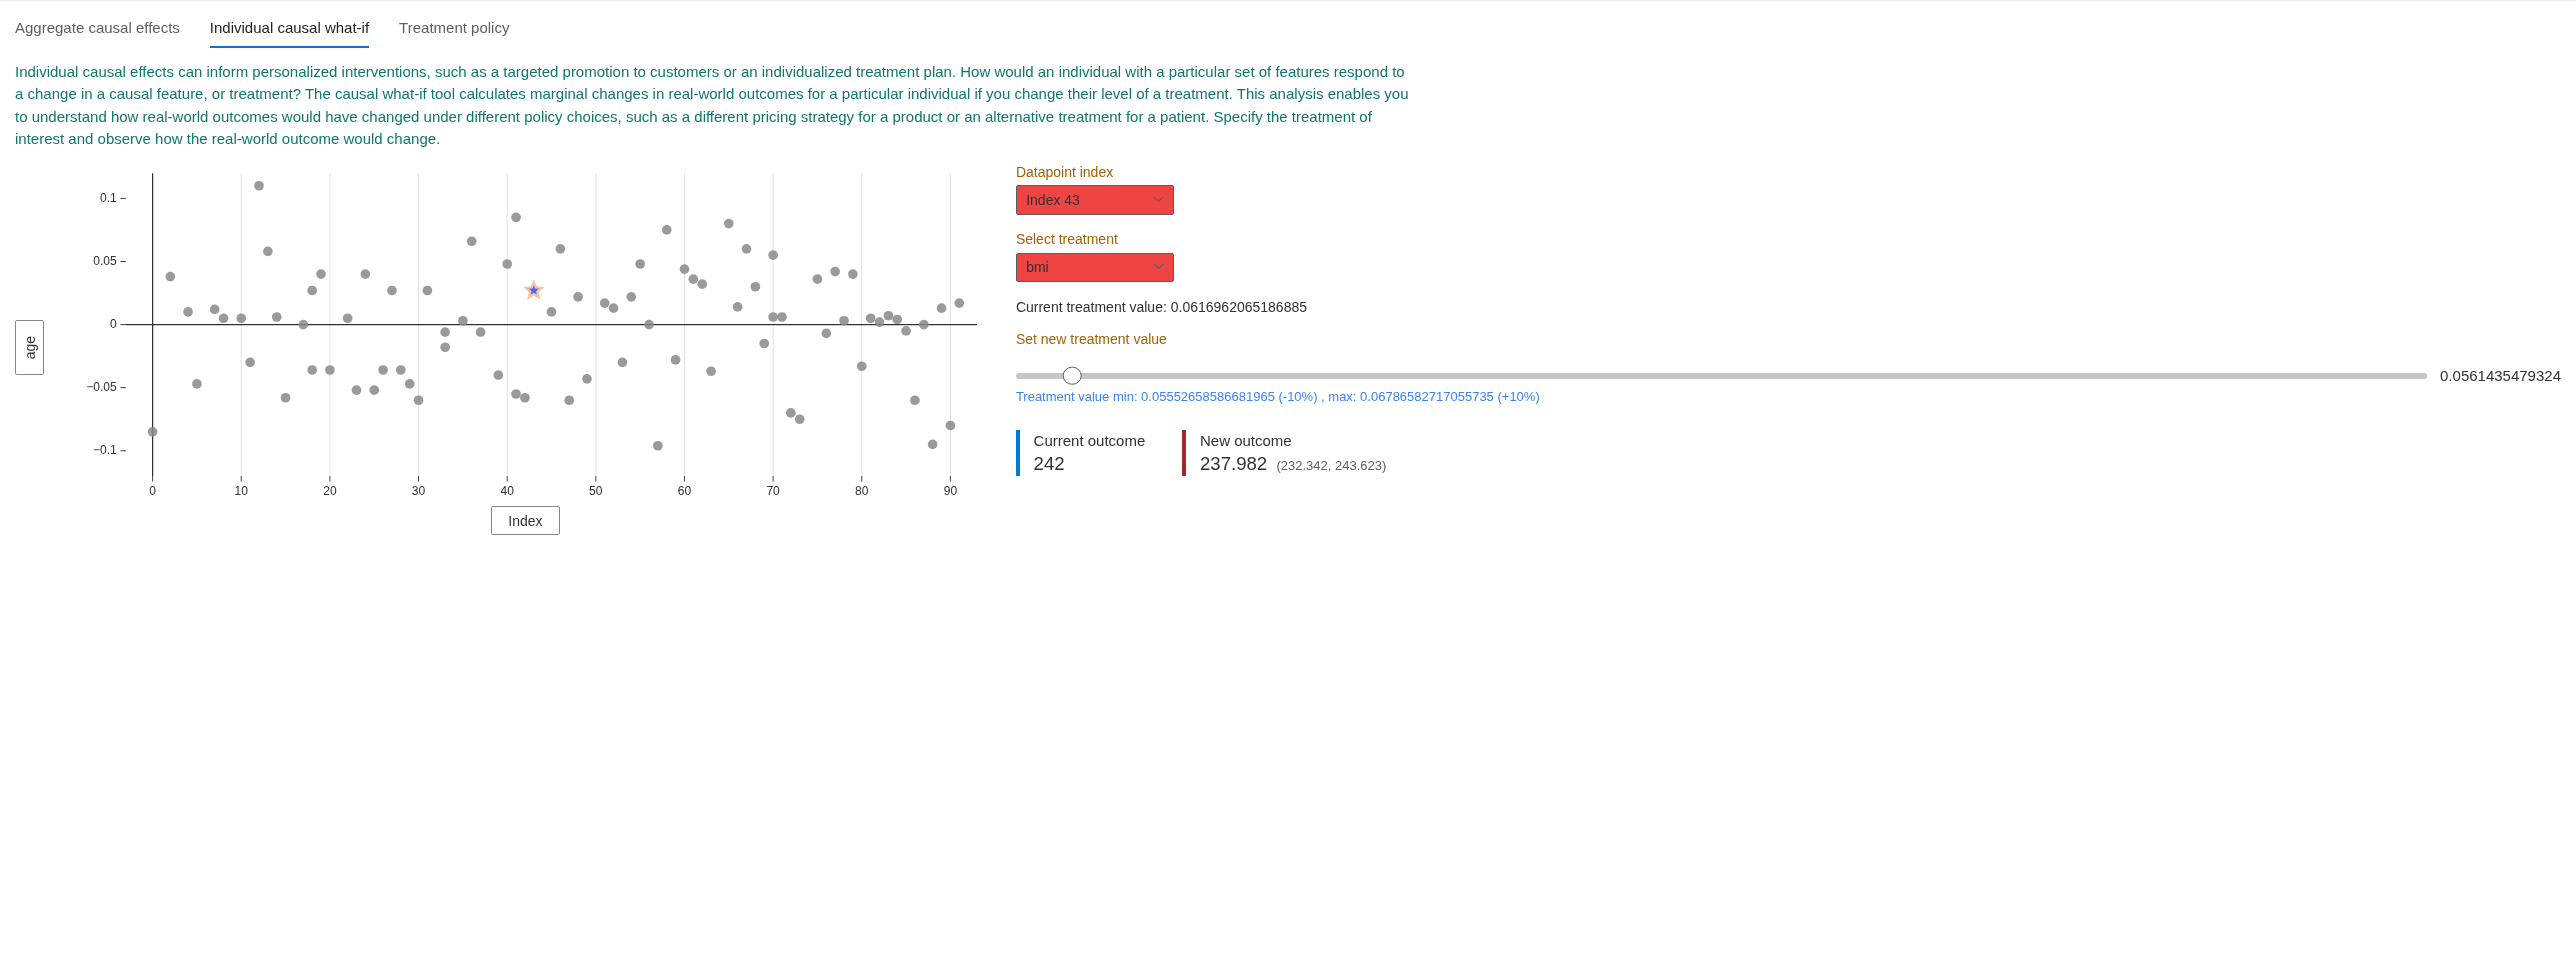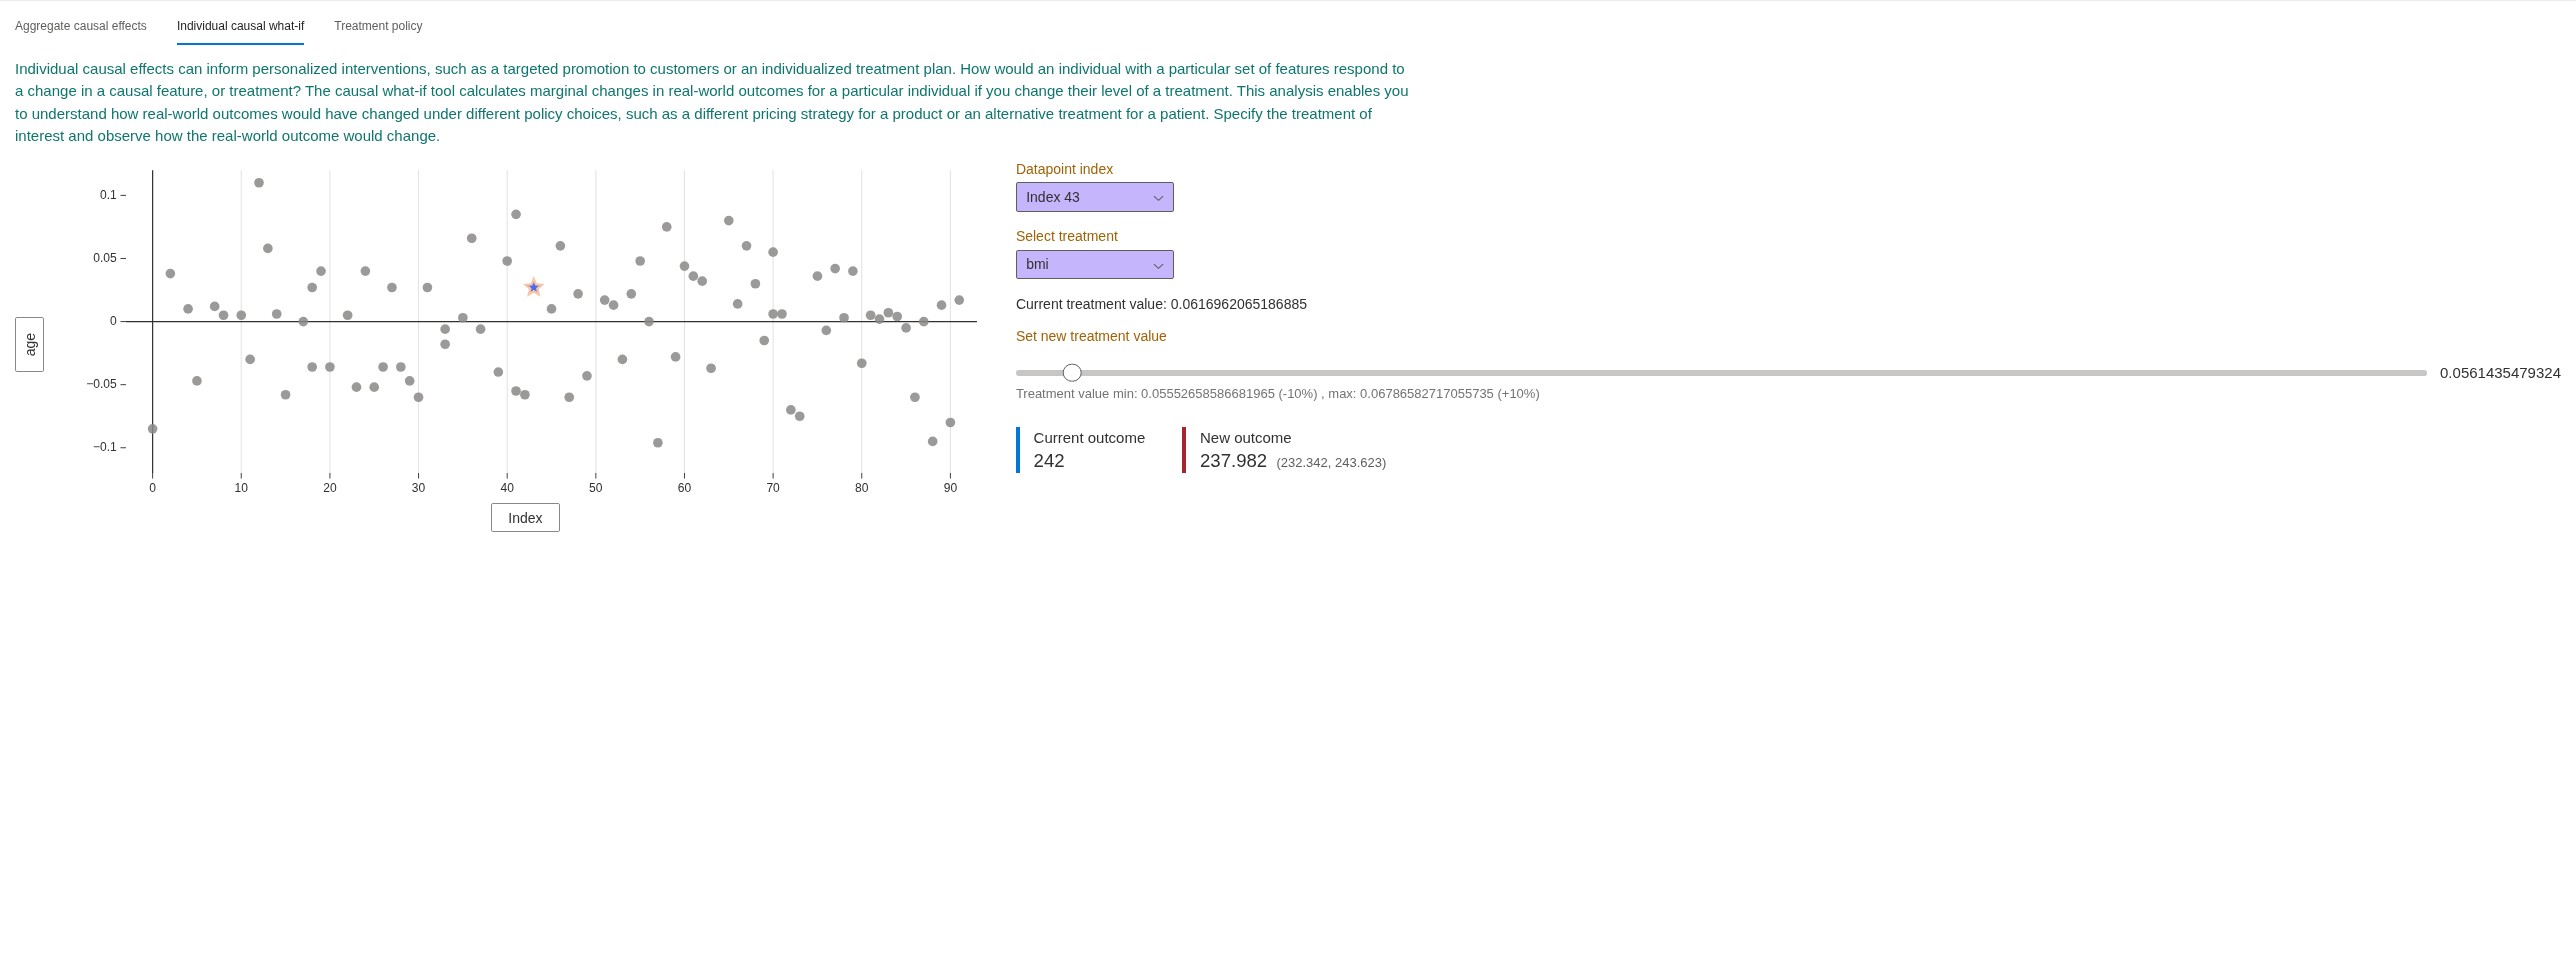--- a/index.html
+++ b/index.html
@@ -18,21 +18,21 @@
   }
   .tabs {
     display: flex;
     gap: 30px;
     padding: 7.4px 15px 0 15px;
   }
   .tab {
     padding: 7.4px 0 9.3px 0;
     cursor: pointer;
     color: #605e5c;
-    font-size: 12px;
+    font-size: 15px;
     border-bottom: 2.8px solid transparent;
   }
   .tab.active {
     color: #201f1e;
     border-bottom: 2.8px solid #0078d4;
     font-weight: 400;
   }
   .description {
     padding: 13px 15px 9.3px 15px;
     font-size: 15px;
@@ -86,28 +86,28 @@
     min-width: 409px;
   }
   .ctrl-group { margin-bottom: 16.7px; }
   .ctrl-label {
     font-size: 14px;
     color: #a16207;
     margin-bottom: 5.6px;
   }
   .dropdown {
     display: flex;
-    align-items: center;
+    align-items: flex-start;
     justify-content: space-between;
     border: 0.9px solid #605e5c;
     border-radius: 1.9px;
     padding: 5.6px 9.3px;
     width: 158px;
     cursor: pointer;
-    background: #c4b5fd;
+    background: #ef4444;
   }
   .chevron {
     width: 11px; height: 11px;
     display: inline-block;
   }
   .value-line { font-size: 14px; margin-bottom: 16.7px; }
   .slider-row {
     display: flex;
     align-items: center;
     gap: 13px;
@@ -128,21 +128,21 @@
     width: 18.6px; height: 18.6px;
     border-radius: 50%;
     background: #fff;
     border: 1.9px solid #605e5c;
   }
   .slider-val {
     font-size: 15px;
     white-space: nowrap;
   }
   .hint {
-    color: #737373;
+    color: #3b82f6;
     font-size: 13px;
     line-height: 1.4;
     margin-bottom: 24px;
   }
   .outcomes {
     display: flex;
     gap: 37px;
   }
   .outcome {
     display: flex;

